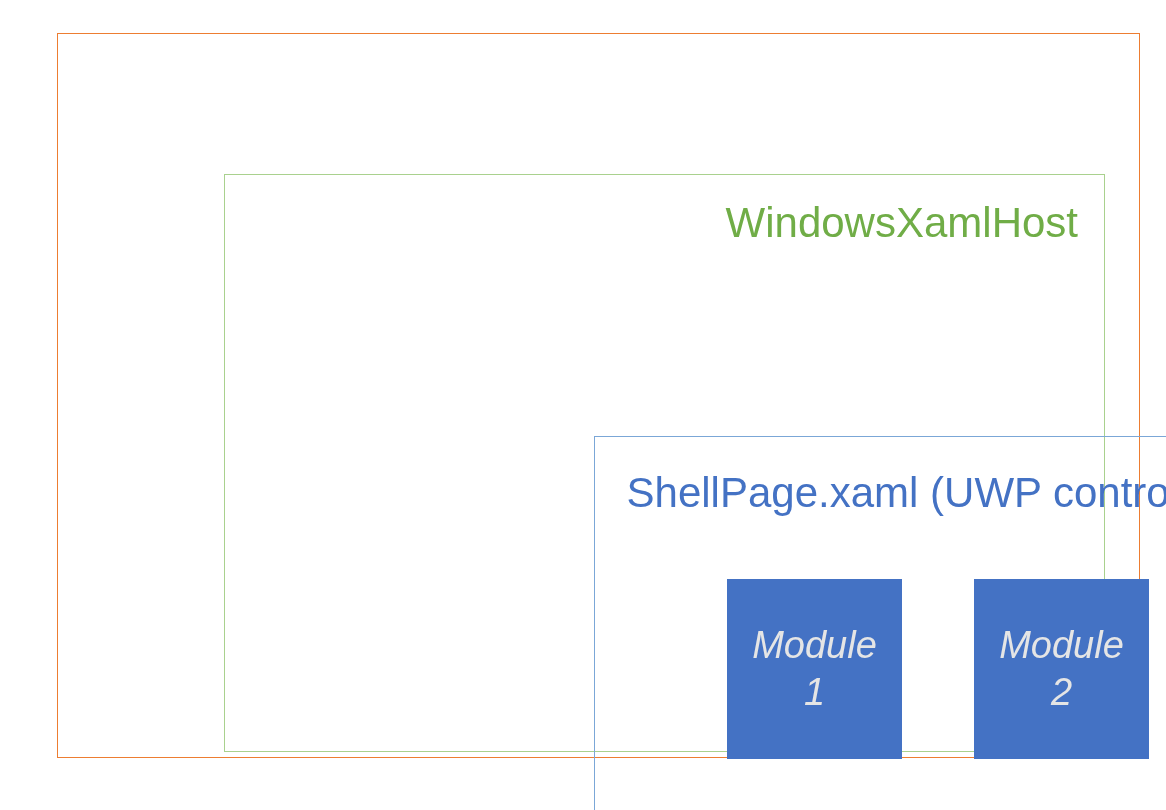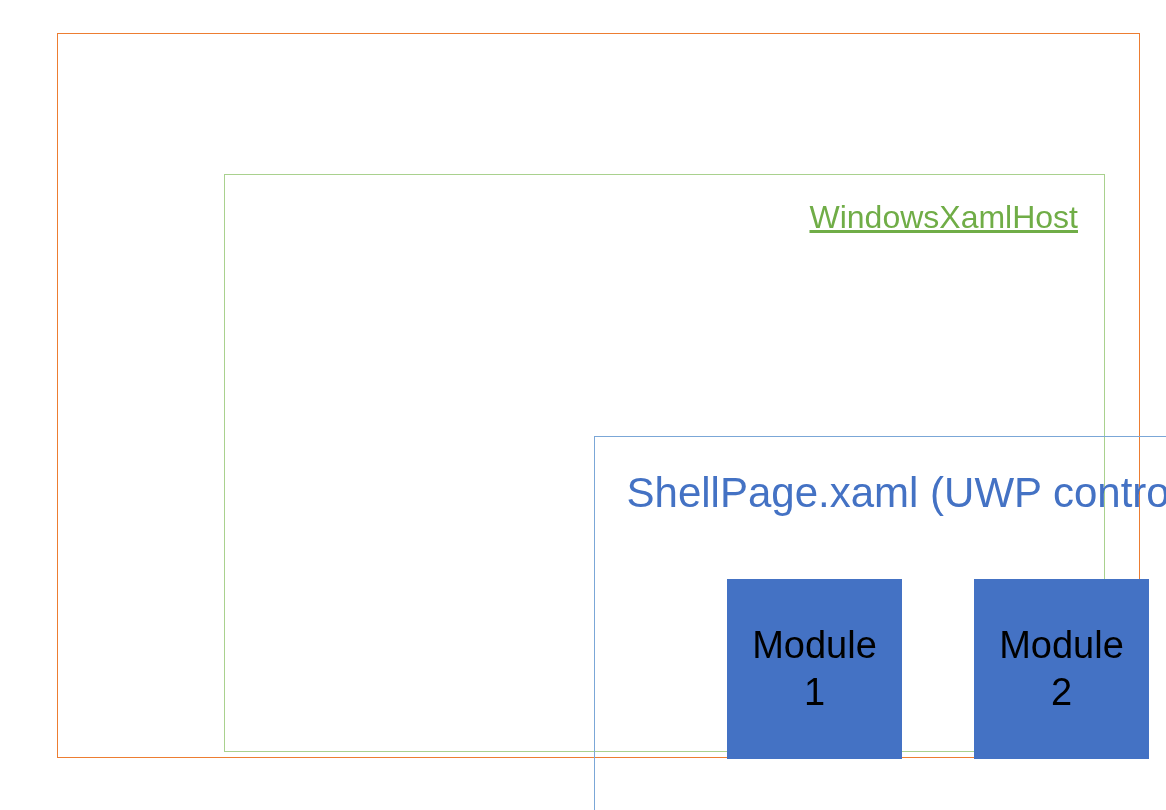--- a/index.html
+++ b/index.html
@@ -52,26 +52,25 @@
     width: 881px;
     height: 578px;
     box-sizing: border-box;
     border: 1.5px solid #A9D18E;
     background: transparent;
   }
   .label-xamlhost {
     position: absolute;
     right: 26px;
     top: 25px;
-    font-size: 32px;
+    font-size: 42px;
     line-height: 1.1;
     color: #70AD47;
     white-space: nowrap;
     text-align: right;
-    text-decoration: underline;
   }
 
   
   .layer-shellpage {
     position: absolute;
     left: 369px;
     top: 261px;
     width: 630px;
     height: 397px;
     box-sizing: border-box;
@@ -100,21 +99,22 @@
     align-items: center;
     justify-content: center;
     color: #ffffff;
     font-size: 38px;
     line-height: 1.25;
     text-align: center;
   }
   .module-box .module-name,
   .module-box .module-number {
     display: block;
-    color: #000000;
+    color: #e5e5e5;
+    font-style: italic;
   }
   #module-1 { left: 132px; top: 142px; }
   #module-2 { left: 379px; top: 142px; }
 </style>
 </head>
 <body>
 
 <div id="canvas">
 
   <div class="layer-wpf">

